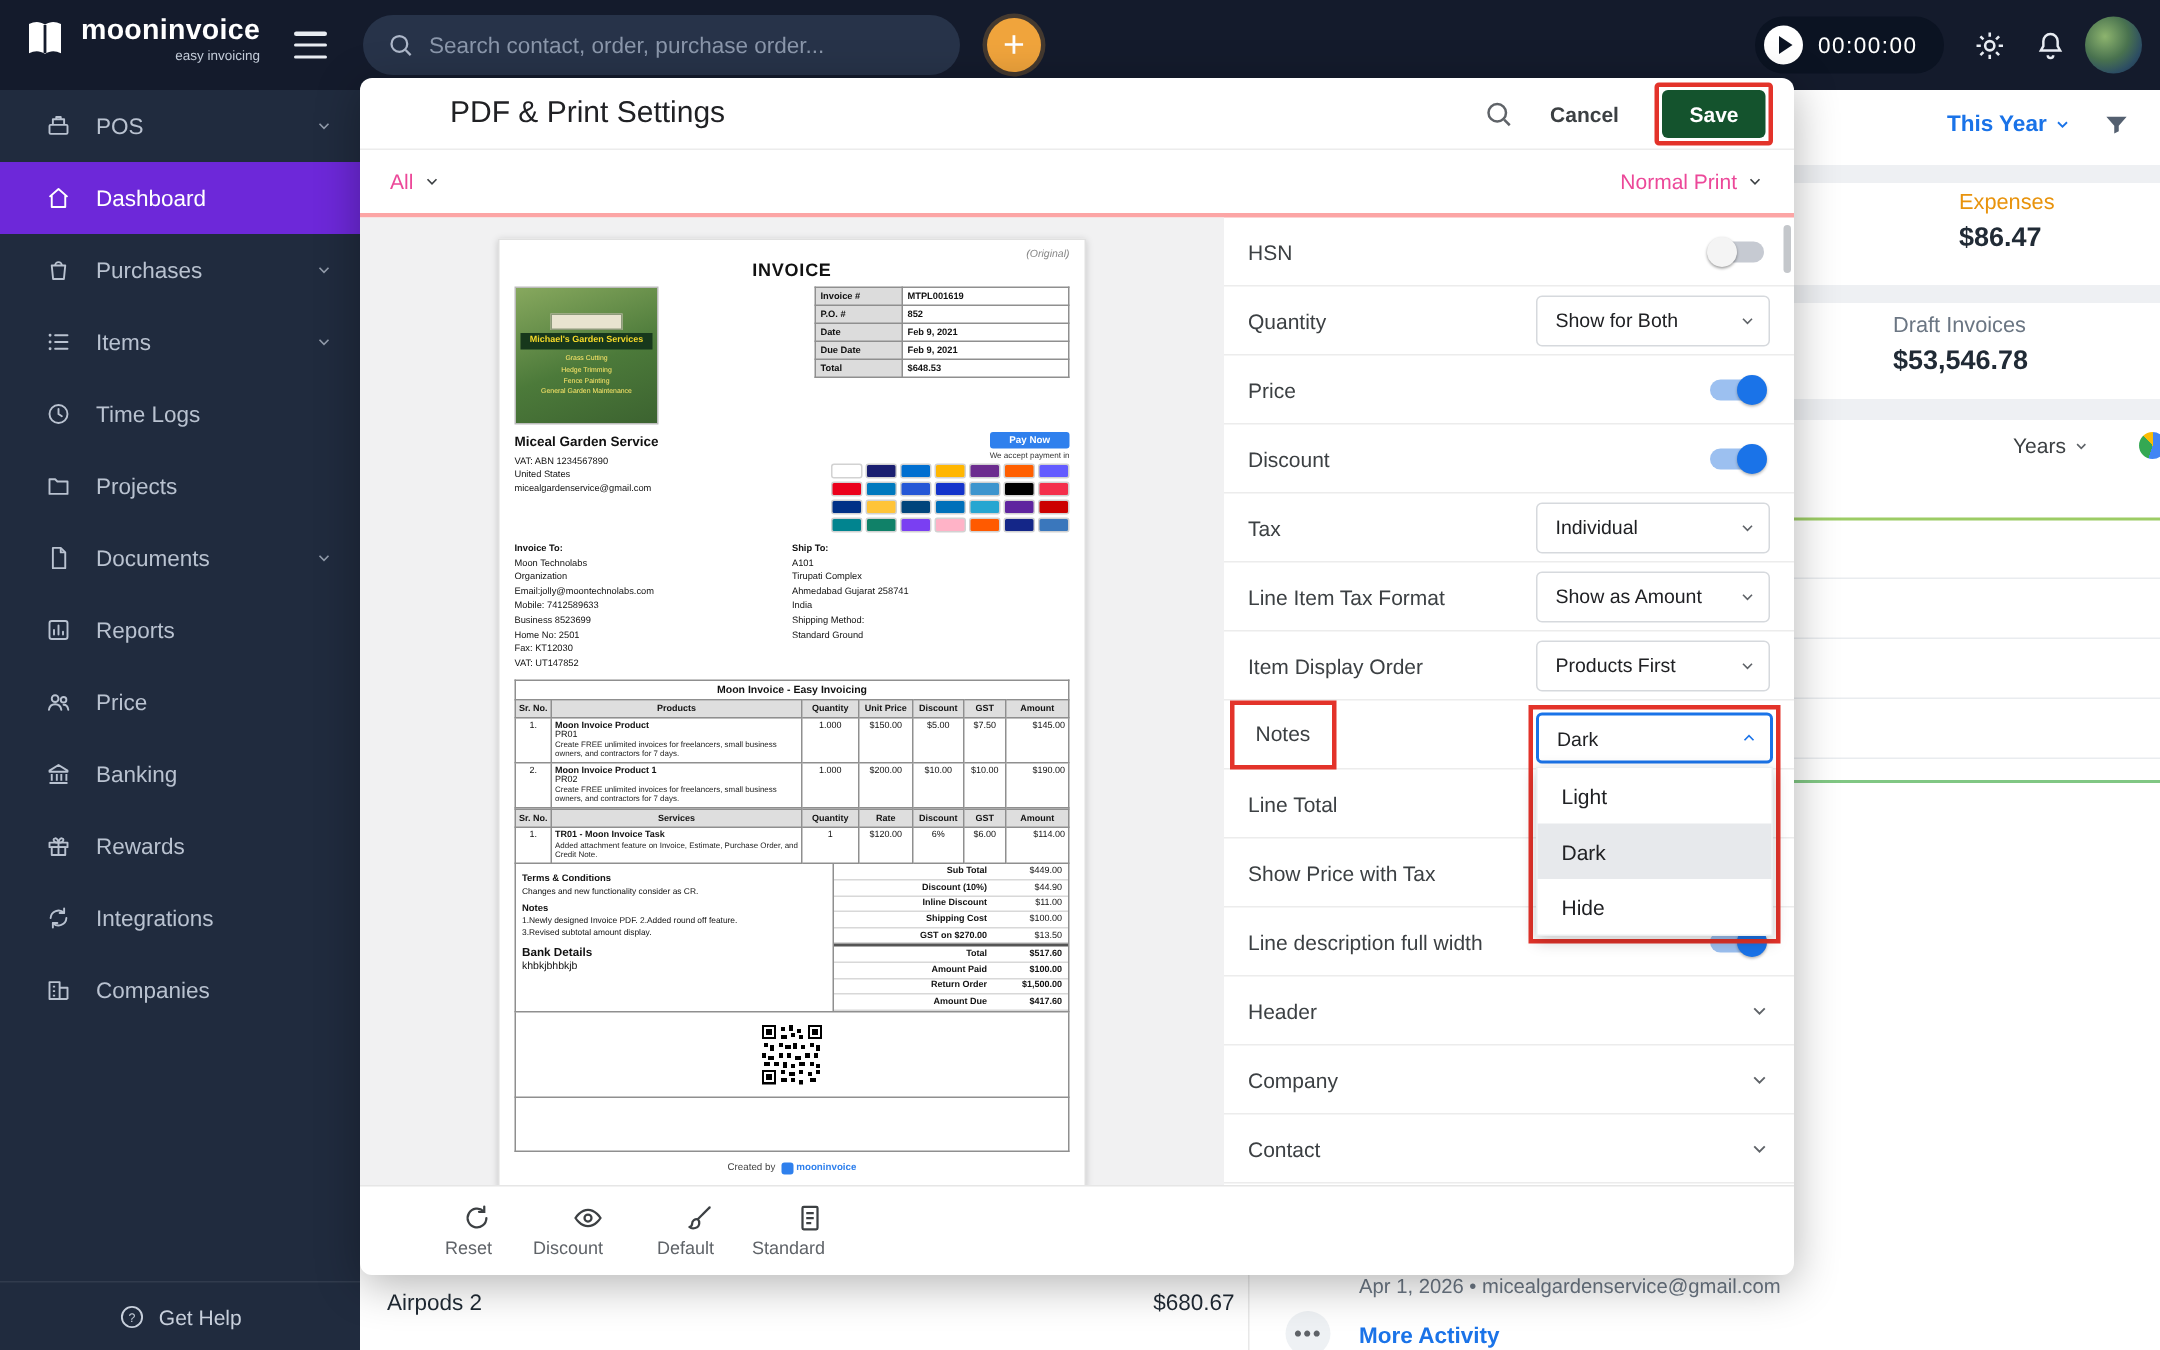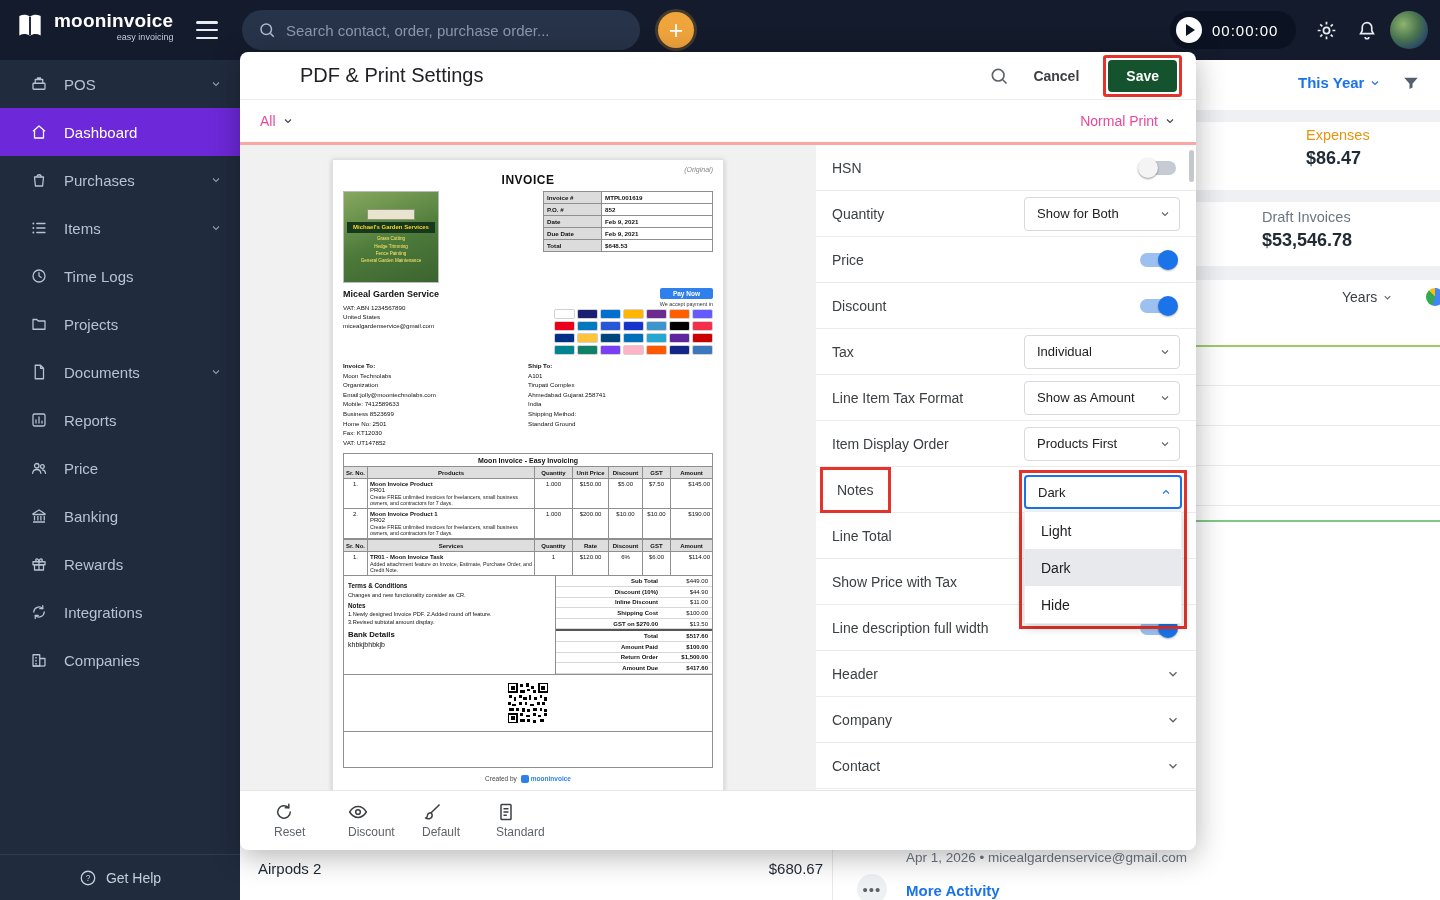--- a/index.html
+++ b/index.html
@@ -75,21 +75,21 @@
   .toggle.on{background:#9cc0f0}.toggle.on .knob{right:-2px;background:#1a73e8;box-shadow:0 1px 2px rgba(0,0,0,.3)}
   .toggle.off{background:#c6cad2}.toggle.off .knob{left:-2px;background:#f4f4f4;box-shadow:0 1px 2px rgba(0,0,0,.4)}
   .red-frame{border:3px solid #e3332a}
   .label-frame{margin-left:-12px;padding:11px 14px}
   .dropdown-frame{position:absolute;top:3px;right:9px;padding:2px;z-index:40;background:transparent}
   .select.open{border:2px solid #1a73e8;width:158px}
   .menu{margin-top:2px;width:158px;background:#fff;border:1px solid #eceff1;box-shadow:0 3px 10px rgba(0,0,0,.22)}
   .menu-item{height:37px;display:flex;align-items:center;padding:0 16px;font-size:14px;color:#202124;cursor:pointer}
   .menu-item.selected{background:#e7e9ec}
   .m-footer{height:60px;border-top:1px solid #e6e6e6;display:flex;align-items:center;padding-left:34px;gap:20px}
-  .f-action{min-width:54px;display:flex;flex-direction:column;align-items:flex-start;gap:3px;color:#3c4043;cursor:pointer}
+  .f-action{min-width:54px;display:flex;flex-direction:column;align-items:flex-end;gap:3px;color:#3c4043;cursor:pointer}
   .f-action .f-label{font-size:12px;color:#5f6368}
 
   
   .paper{width:392px;margin:14px auto;background:#fff;border:1px solid #e0e0e0;box-shadow:0 1px 5px rgba(0,0,0,.18);padding:6px 10px 8px;color:#111}
   .inv-watermark{text-align:right;font-style:italic;font-size:7px;color:#888}
   .inv-title{text-align:center;font-weight:bold;font-size:12px;letter-spacing:.5px;margin-bottom:4px}
   .inv-toprow{display:flex;justify-content:space-between;align-items:flex-start}
   .inv-logo{width:96px;height:92px;background:linear-gradient(160deg,#87a85e,#4c7a3a 55%,#3c6330);border:1px solid #bbb;display:flex;flex-direction:column;align-items:center;justify-content:center;gap:2px;padding:3px}
   .logo-sign{width:48px;height:11px;background:#e9e4d0;border:1px solid #8d9a7a}
   .logo-name{background:#17381c;color:#f5d92a;font-size:6px;font-weight:bold;text-align:center;padding:2px;width:100%;line-height:1.2}

